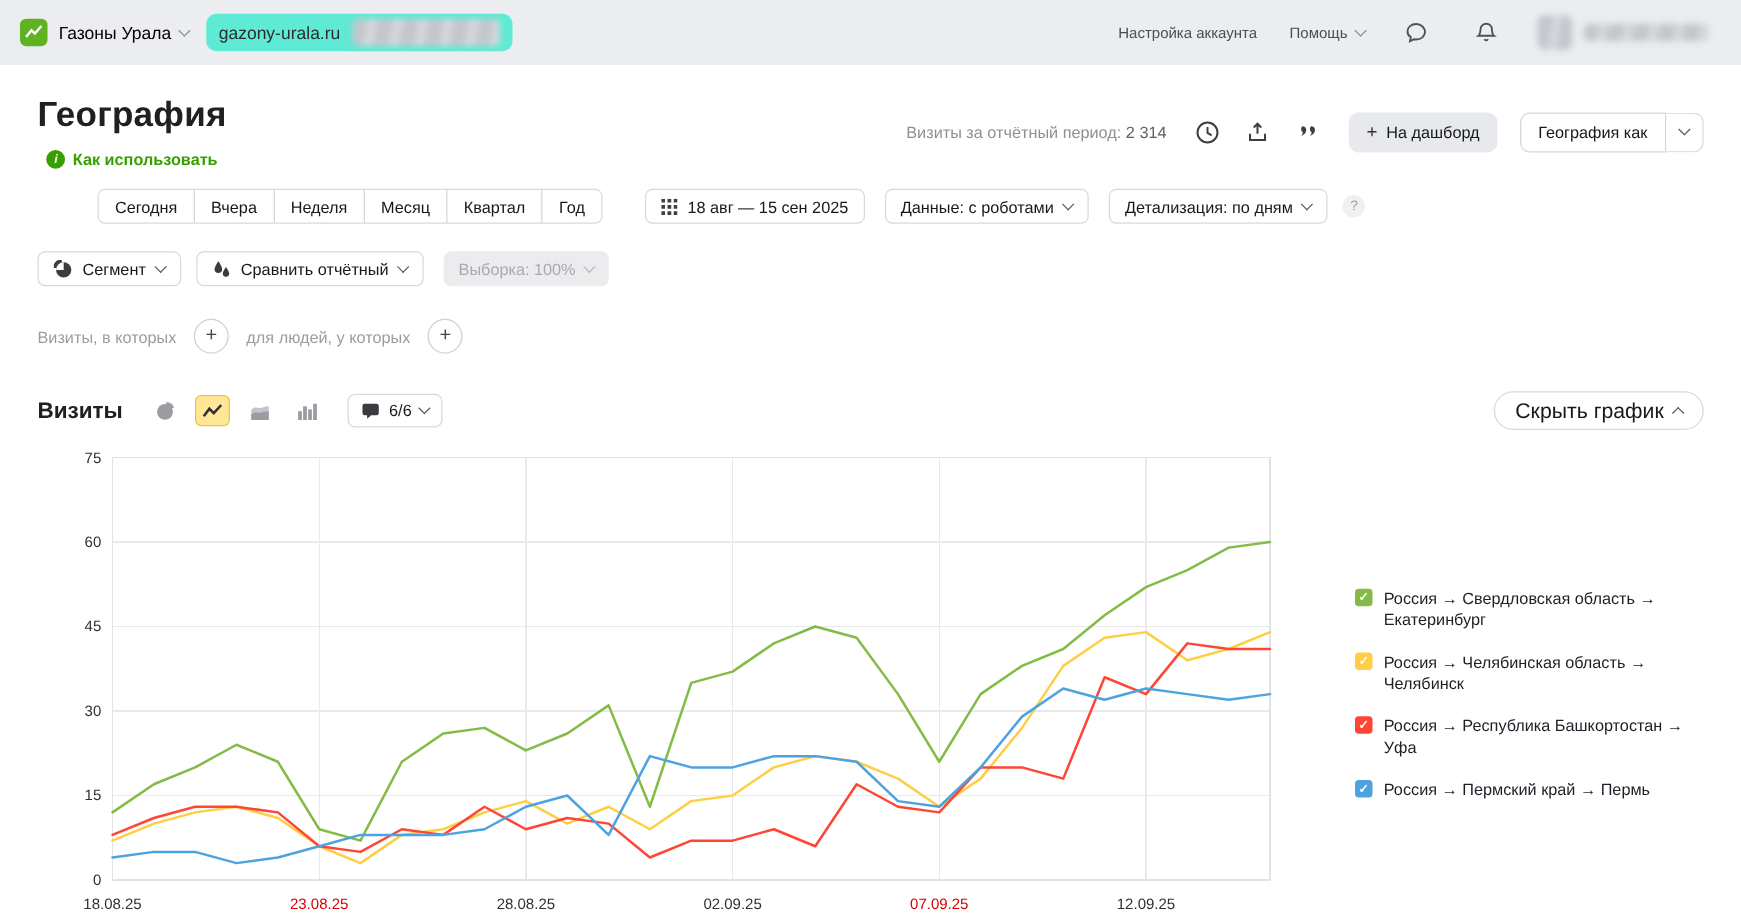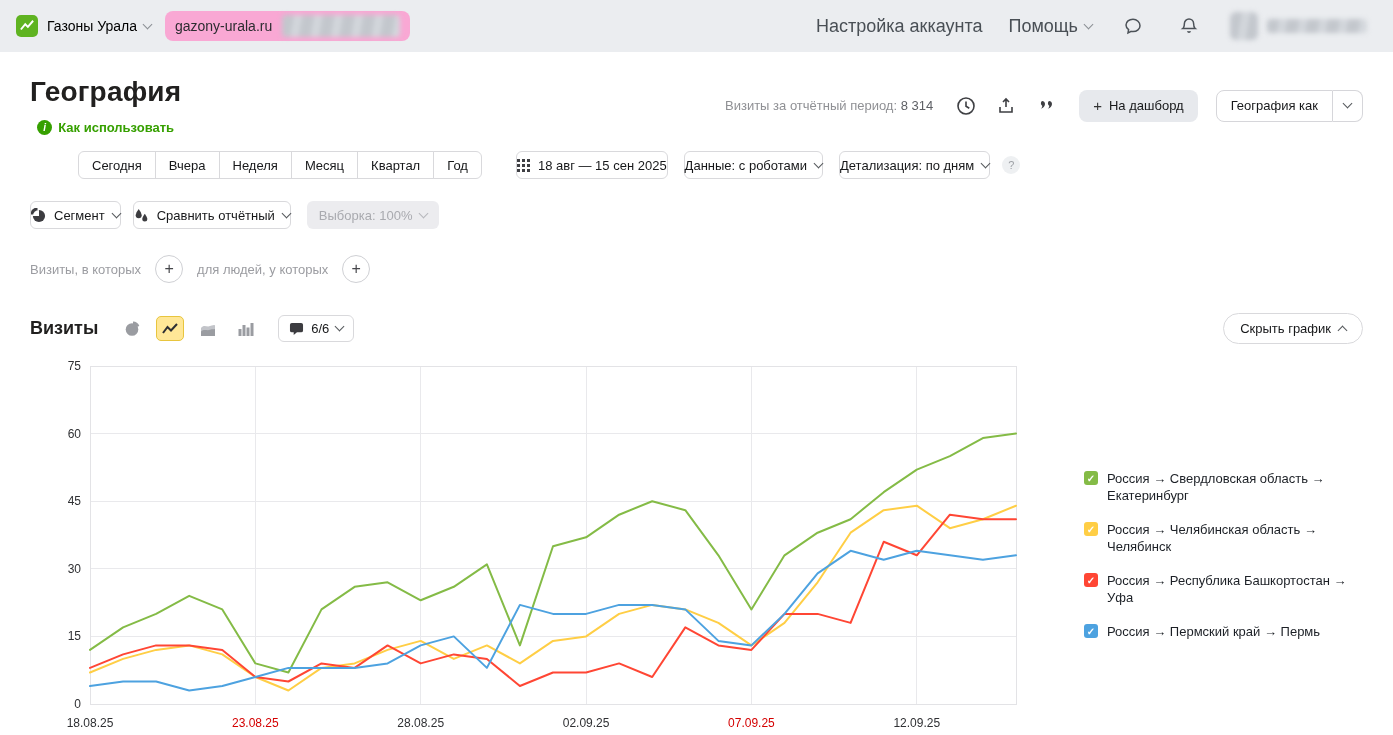--- a/index.html
+++ b/index.html
@@ -15,26 +15,26 @@
   
   .topbar {
     height: 52px; background: #ebedf0;
     display: flex; align-items: center; justify-content: space-between;
     padding: 0 26px 0 16px;
   }
   .tb-left { display: flex; align-items: center; }
   .logo-badge { width: 22px; height: 22px; border-radius: 5px; background: #5fb321;
     display: flex; align-items: center; justify-content: center; margin-right: 9px; }
   .counter-select { display: flex; align-items: center; font-size: 14px; color: #000000; cursor: pointer; }
-  .domain-pill { display: flex; align-items: center; gap: 10px; background: #f9a8d4;
+  .domain-pill { display: flex; align-items: center; gap: 10px; background: #5eead4;
     border-radius: 8px; padding: 4px 10px; font-size: 14px; color: #2c2c30; margin-left: 14px; justify-content: flex-end; }
   .redact { border-radius: 4px;
     background: repeating-linear-gradient(100deg, #c3c7cd 0 12px, #d3d7dc 12px 20px);
     filter: blur(2.5px); }
-  .tb-right { display: flex; align-items: center; gap: 26px; font-size: 18px; color: #494f55; }
+  .tb-right { display: flex; align-items: center; gap: 26px; font-size: 12px; color: #494f55; }
   .tb-link { cursor: pointer; display: flex; align-items: center; }
   .avatar-wrap { display: flex; align-items: center; gap: 9px; }
 
   .chev { display: inline-block; width: 7px; height: 7px;
     border-right: 1.6px solid #8b8f94; border-bottom: 1.6px solid #8b8f94;
     transform: rotate(45deg); margin-left: 7px; position: relative; top: -2px; }
   .chev.dark { border-color: #55585c; }
   .chev.up { transform: rotate(-135deg); top: 2px; }
 
   
@@ -58,21 +58,21 @@
   .split { display: inline-flex; margin-left: 8px; }
   .split .btn-main { border-radius: 8px 0 0 8px; }
   .split .btn-caret { border-radius: 0 8px 8px 0; border-left: none; padding: 0 11px; }
 
   .row1 { display: flex; align-items: center; margin-top: 16px; gap: 16px; margin-left: 48px; }
   .seg { display: inline-flex; }
   .seg button { height: 28px; padding: 0 13px; font-size: 13px; background: #fff;
     border: 1px solid #d9d9dc; margin-left: -1px; cursor: pointer; color: #17181a; }
   .seg button:first-child { border-radius: 6px 0 0 6px; margin-left: 0; }
   .seg button:last-child { border-radius: 0 6px 6px 0; }
-  .tbtn { height: 28px; display: inline-flex; align-items: center; gap: 8px; padding: 0 0;
+  .tbtn { height: 28px; display: inline-flex; align-items: center; gap: 8px; padding: 0 12px;
     font-size: 13px; background: #fff; border: 1px solid #d9d9dc; border-radius: 6px; cursor: pointer; color: #17181a; }
   .qmark { width: 18px; height: 18px; border-radius: 50%; background: #eef0f2; color: #9ea1a6;
     font-size: 11px; display: flex; align-items: center; justify-content: center; margin-left: -4px; }
 
   .row2 { display: flex; align-items: center; gap: 12px; margin-top: 22px; }
   .pill-disabled { height: 28px; display: inline-flex; align-items: center; gap: 8px; padding: 0 12px;
     font-size: 13px; background: #ececef; color: #a9aaaf; border-radius: 6px; border: none; }
   .pill-disabled .chev { border-color: #b6b7bc; }
 
   .row3 { display: flex; align-items: center; gap: 14px; margin-top: 26px; font-size: 13px; color: #9b9ca1; }
@@ -81,21 +81,21 @@
 
   .chart-header { display: flex; align-items: center; justify-content: space-between; margin-top: 30px; }
   .ch-left { display: flex; align-items: center; gap: 10px; }
   .ch-title { font-size: 18px; font-weight: 700; margin-right: 10px; }
   .type-icon { width: 28px; height: 25px; display: flex; align-items: center; justify-content: center;
     border-radius: 5px; cursor: pointer; border: 1px solid transparent; }
   .type-icon.active { background: #ffe797; border-color: #e8c53e; }
   .cmt-btn { height: 27px; display: inline-flex; align-items: center; gap: 7px; border: 1px solid #d9d9dc;
     border-radius: 6px; background: #fff; padding: 0 10px; font-size: 13px; cursor: pointer; margin-left: 8px; color: #17181a; }
   .hide-btn { height: 31px; display: inline-flex; align-items: center; gap: 8px; border: 1px solid #d9d9dc;
-    border-radius: 16px; background: #fff; padding: 0 16px; font-size: 13px; cursor: pointer; color: #17181a; }
+    border-radius: 16px; background: #fff; padding: 0 16px; font-size: 17px; cursor: pointer; color: #17181a; }
 
   
   .chart-area { display: flex; margin-top: 10px; }
   #chart-svg { display: block; }
   .grid-line { stroke: #e9e9ec; stroke-width: 1; shape-rendering: crispEdges; }
   .axis-line { stroke: #c9c9cd; stroke-width: 1; shape-rendering: crispEdges; }
   .plot-border { fill: none; stroke: #e3e3e6; shape-rendering: crispEdges; }
   .y-label { font-size: 12px; fill: #2f3033; text-anchor: end; font-family: "Liberation Sans", sans-serif; }
   .x-label { font-size: 12px; fill: #2f3033; text-anchor: middle; font-family: "Liberation Sans", sans-serif; }
   .x-label.weekend { fill: #d40000; }
@@ -156,21 +156,21 @@
     <div class="title-wrap">
       <h1>География</h1>
       <span class="howto">
         <span class="info-dot">i</span>
         <span>Как использовать</span>
       </span>
     </div>
     <div class="header-right">
       <span class="visits-period">
         <span>Визиты за отчётный период:</span>
-        <b>8 314</b>
+        <b>2 314</b>
       </span>
       <span class="icon-btn">
         <svg width="22" height="22" viewBox="0 0 22 22">
             <circle cx="11" cy="11" r="8" fill="none" stroke="#3e3f43" stroke-width="1.6"></circle>
             <path d="M11 6.5v4.8l3.3 2" fill="none" stroke="#3e3f43" stroke-width="1.6"></path>
           </svg>
       </span>
       <span class="icon-btn">
         <svg width="20" height="20" viewBox="0 0 20 20">
             <path d="M4 11v5h12v-5" fill="none" stroke="#3e3f43" stroke-width="1.6"></path>

